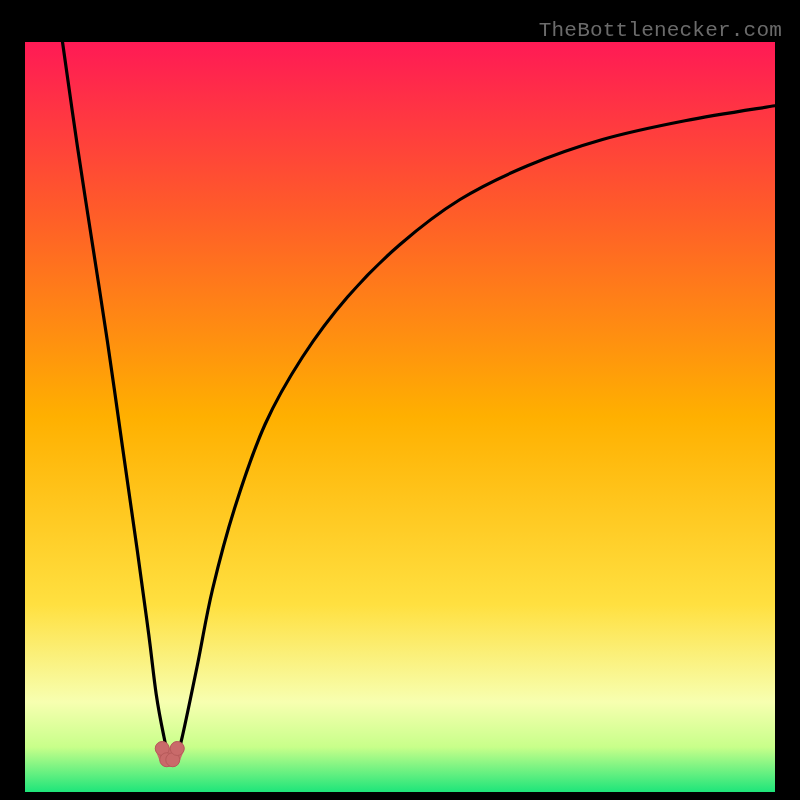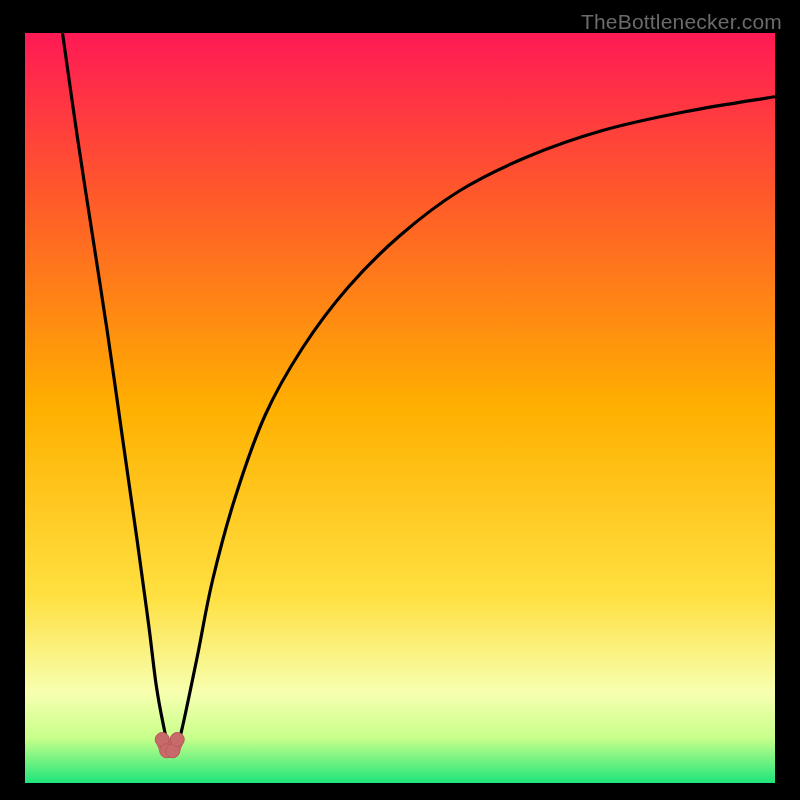--- a/index.html
+++ b/index.html
@@ -6,23 +6,24 @@
     margin: 0;
     padding: 0;
     width: 800px;
     height: 800px;
     overflow: hidden;
     background: #000;
     font-family: Arial, Helvetica, sans-serif;
   }
   .frame {
     position: absolute;
-    left: 0; top: 8px;
+    left: 0; top: 17px;
     width: 800px; height: 675px;
     background: #000;
+    font-family: Liberation Mono, monospace;
   }
   .plot {
     position: absolute;
     left: 25px; top: 25px;
     width: 750px; height: 750px;
     overflow: hidden;
   }
   .watermark {
     position: absolute;
     top: 2px;

